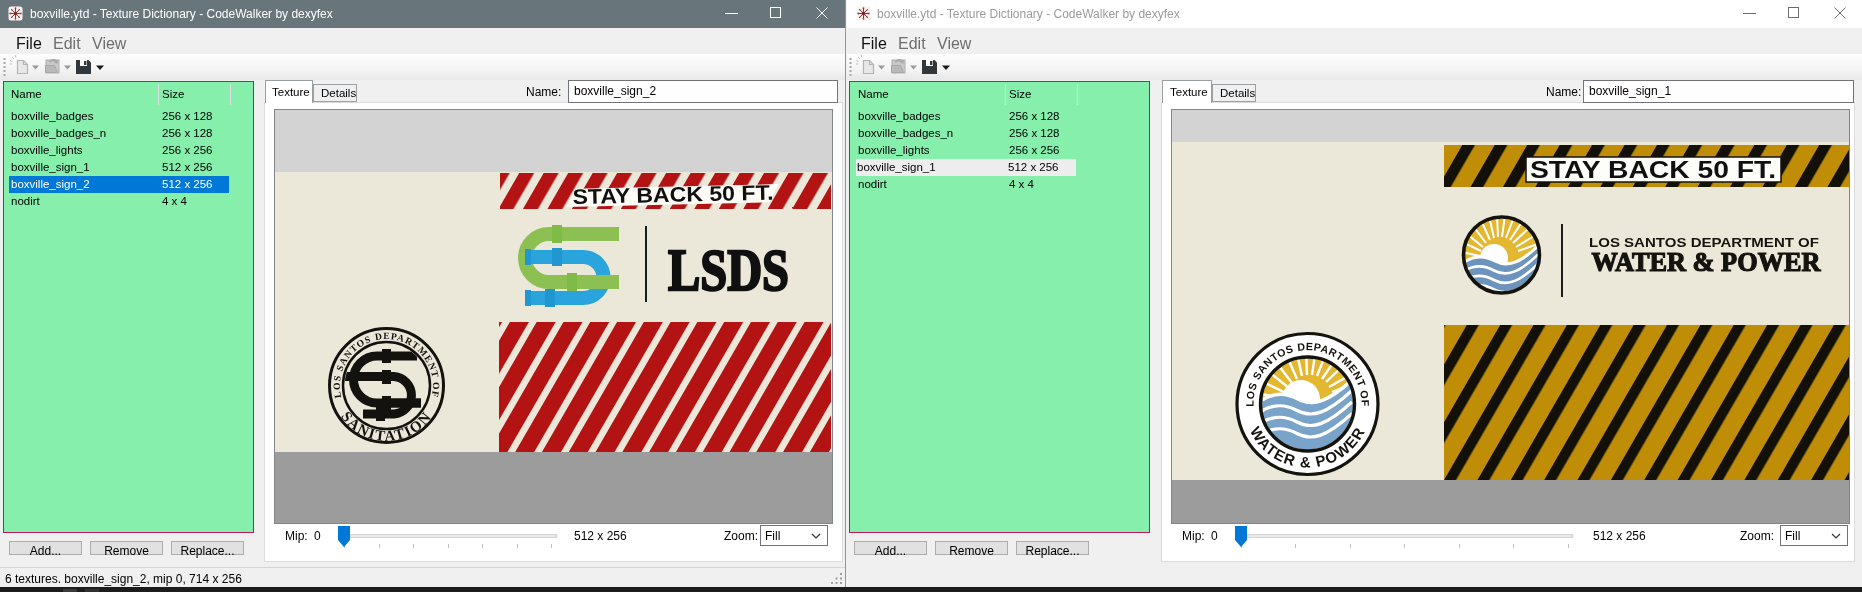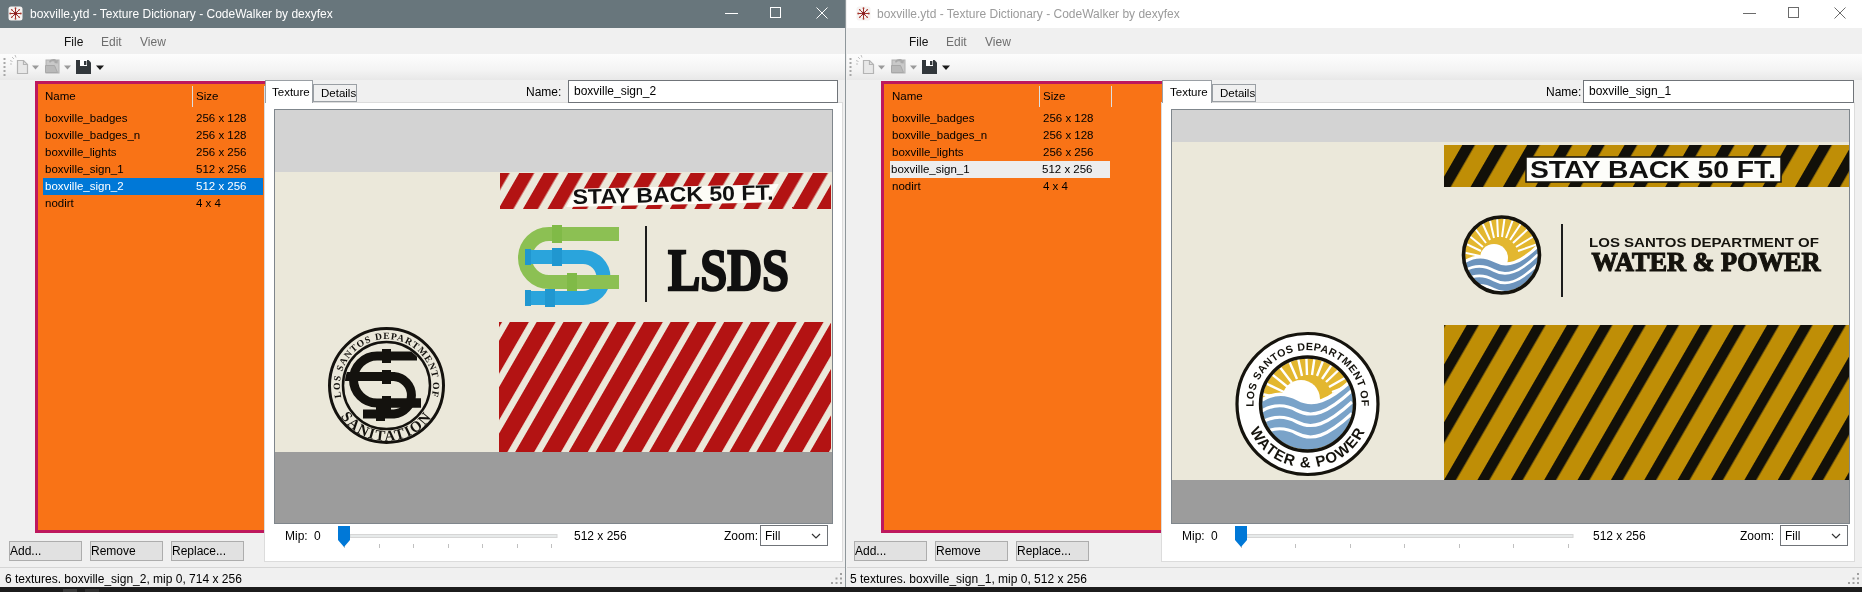--- a/index.html
+++ b/index.html
@@ -3,32 +3,32 @@
 <meta charset="utf-8">
 <style>
 *{margin:0;padding:0;box-sizing:border-box;}
 html,body{width:1862px;height:592px;overflow:hidden;}
 body{font-family:"Liberation Sans",sans-serif;background:#f0f0f0;position:relative;font-size:12px;color:#000;}
 .abs{position:absolute;}
 .win{position:absolute;top:0;height:587px;background:#f0f0f0;}
 .tbar{position:absolute;top:0;left:0;right:0;height:28px;}
 .tbtext{position:absolute;top:7px;font-size:12px;white-space:nowrap;}
 .menu{position:absolute;top:28px;left:0;right:0;height:26px;background:#f0f0f0;}
-.menu span{position:absolute;top:7px;font-size:12px;margin-left:48px;}
+.menu span{position:absolute;top:7px;font-size:16px;}
 .toolbar{position:absolute;top:54px;left:0;right:0;height:26px;background:linear-gradient(#fdfdfd,#f4f4f4 60%,#e8e8e8);}
-.lbox{position:absolute;background:#f97316;border:3px solid #be185d;margin-left:32px;}
+.lbox{position:absolute;background:#86efac;border:1px solid #be185d;}
 .lrow{position:absolute;left:1px;height:17px;font-size:11.5px;line-height:17px;white-space:nowrap;}
 .colsep{position:absolute;width:1px;background:#dcdfe1;}
 .tab{position:absolute;font-size:12px;}
 .tabsel{background:#fff;border:1px solid #9a9fa4;border-bottom:none;z-index:3;}
 .tabuns{background:#f0f0f0;border:1px solid #9a9fa4;z-index:2;}
 .tpage{position:absolute;background:#fff;border:1px solid #dcdcdc;}
 .pvw{position:absolute;border:1px solid #7f868c;background:#d3d3d3;}
 .tbx{position:absolute;background:#fff;border:1px solid #707479;font-size:12px;padding:3px 0 0 5px;}
-.btn{position:absolute;width:73px;height:20px;background:#e1e1e1;border:1px solid #adadad;font-size:12px;line-height:18px;}
+.btn{position:absolute;width:73px;height:14px;background:#e1e1e1;border:1px solid #adadad;font-size:12px;text-align:center;line-height:18px;}
 .sbar{position:absolute;left:0;right:0;top:567px;height:20px;background:#f0f0f0;border-top:1px solid #d5d5d5;font-size:12px;}
 .cmb{position:absolute;width:68px;height:21px;background:#fff;border:1px solid #707479;font-size:12px;padding:3px 0 0 4px;}
 .lab{position:absolute;font-size:12px;white-space:nowrap;}
 </style>
 </head>
 <body>
 
 <div class="win" style="left:0;width:846px;border-right:1px solid #8f979b;">
   <div class="tbar" style="background:#68767c;">
     <svg class="abs" style="left:8px;top:6px;" width="15" height="15" viewBox="0 0 15 15">
@@ -435,29 +435,16 @@
   <span class="lab" style="left:746px;top:529px;">512 x 256</span>
   <span class="lab" style="left:893px;top:529px;">Zoom:</span>
   <div class="cmb" style="left:933px;top:525px;">Fill
     <svg class="abs" style="right:6px;top:7px;" width="10" height="6" viewBox="0 0 10 6">
         <path d="M1 1l4 4 4-4" stroke="#333" fill="none" stroke-width="1.2"></path>
       </svg>
   </div>
   <div class="btn" style="left:7px;top:541px;">Add...</div>
   <div class="btn" style="left:88px;top:541px;">Remove</div>
   <div class="btn" style="left:169px;top:541px;">Replace...</div>
-  <div class="sbar">
-      <span class="abs" style="left:3px;top:4px;">5 textures. boxville_sign_1, mip 0, 512 x 256</span>
-   <svg class="abs" style="right:2px;bottom:2px;" width="13" height="13" viewBox="0 0 13 13">
-        <g fill="#9f9f9f">
-          <rect x="10" y="1" width="2" height="2"></rect>
-          <rect x="10" y="5.5" width="2" height="2"></rect>
-          <rect x="10" y="10" width="2" height="2"></rect>
-          <rect x="5.5" y="5.5" width="2" height="2"></rect>
-          <rect x="5.5" y="10" width="2" height="2"></rect>
-          <rect x="1" y="10" width="2" height="2"></rect>
-        </g>
-      </svg>
-  </div>
 </div>
 <div class="abs" style="left:0;top:587px;width:1862px;height:5px;background:#1c1c1c;"></div>
 <div class="abs" style="left:63px;top:589px;width:14px;height:3px;background:#3a3a3a;"></div>
 <div class="abs" style="left:85px;top:589px;width:14px;height:3px;background:#303030;"></div>
 
 </body></html>

